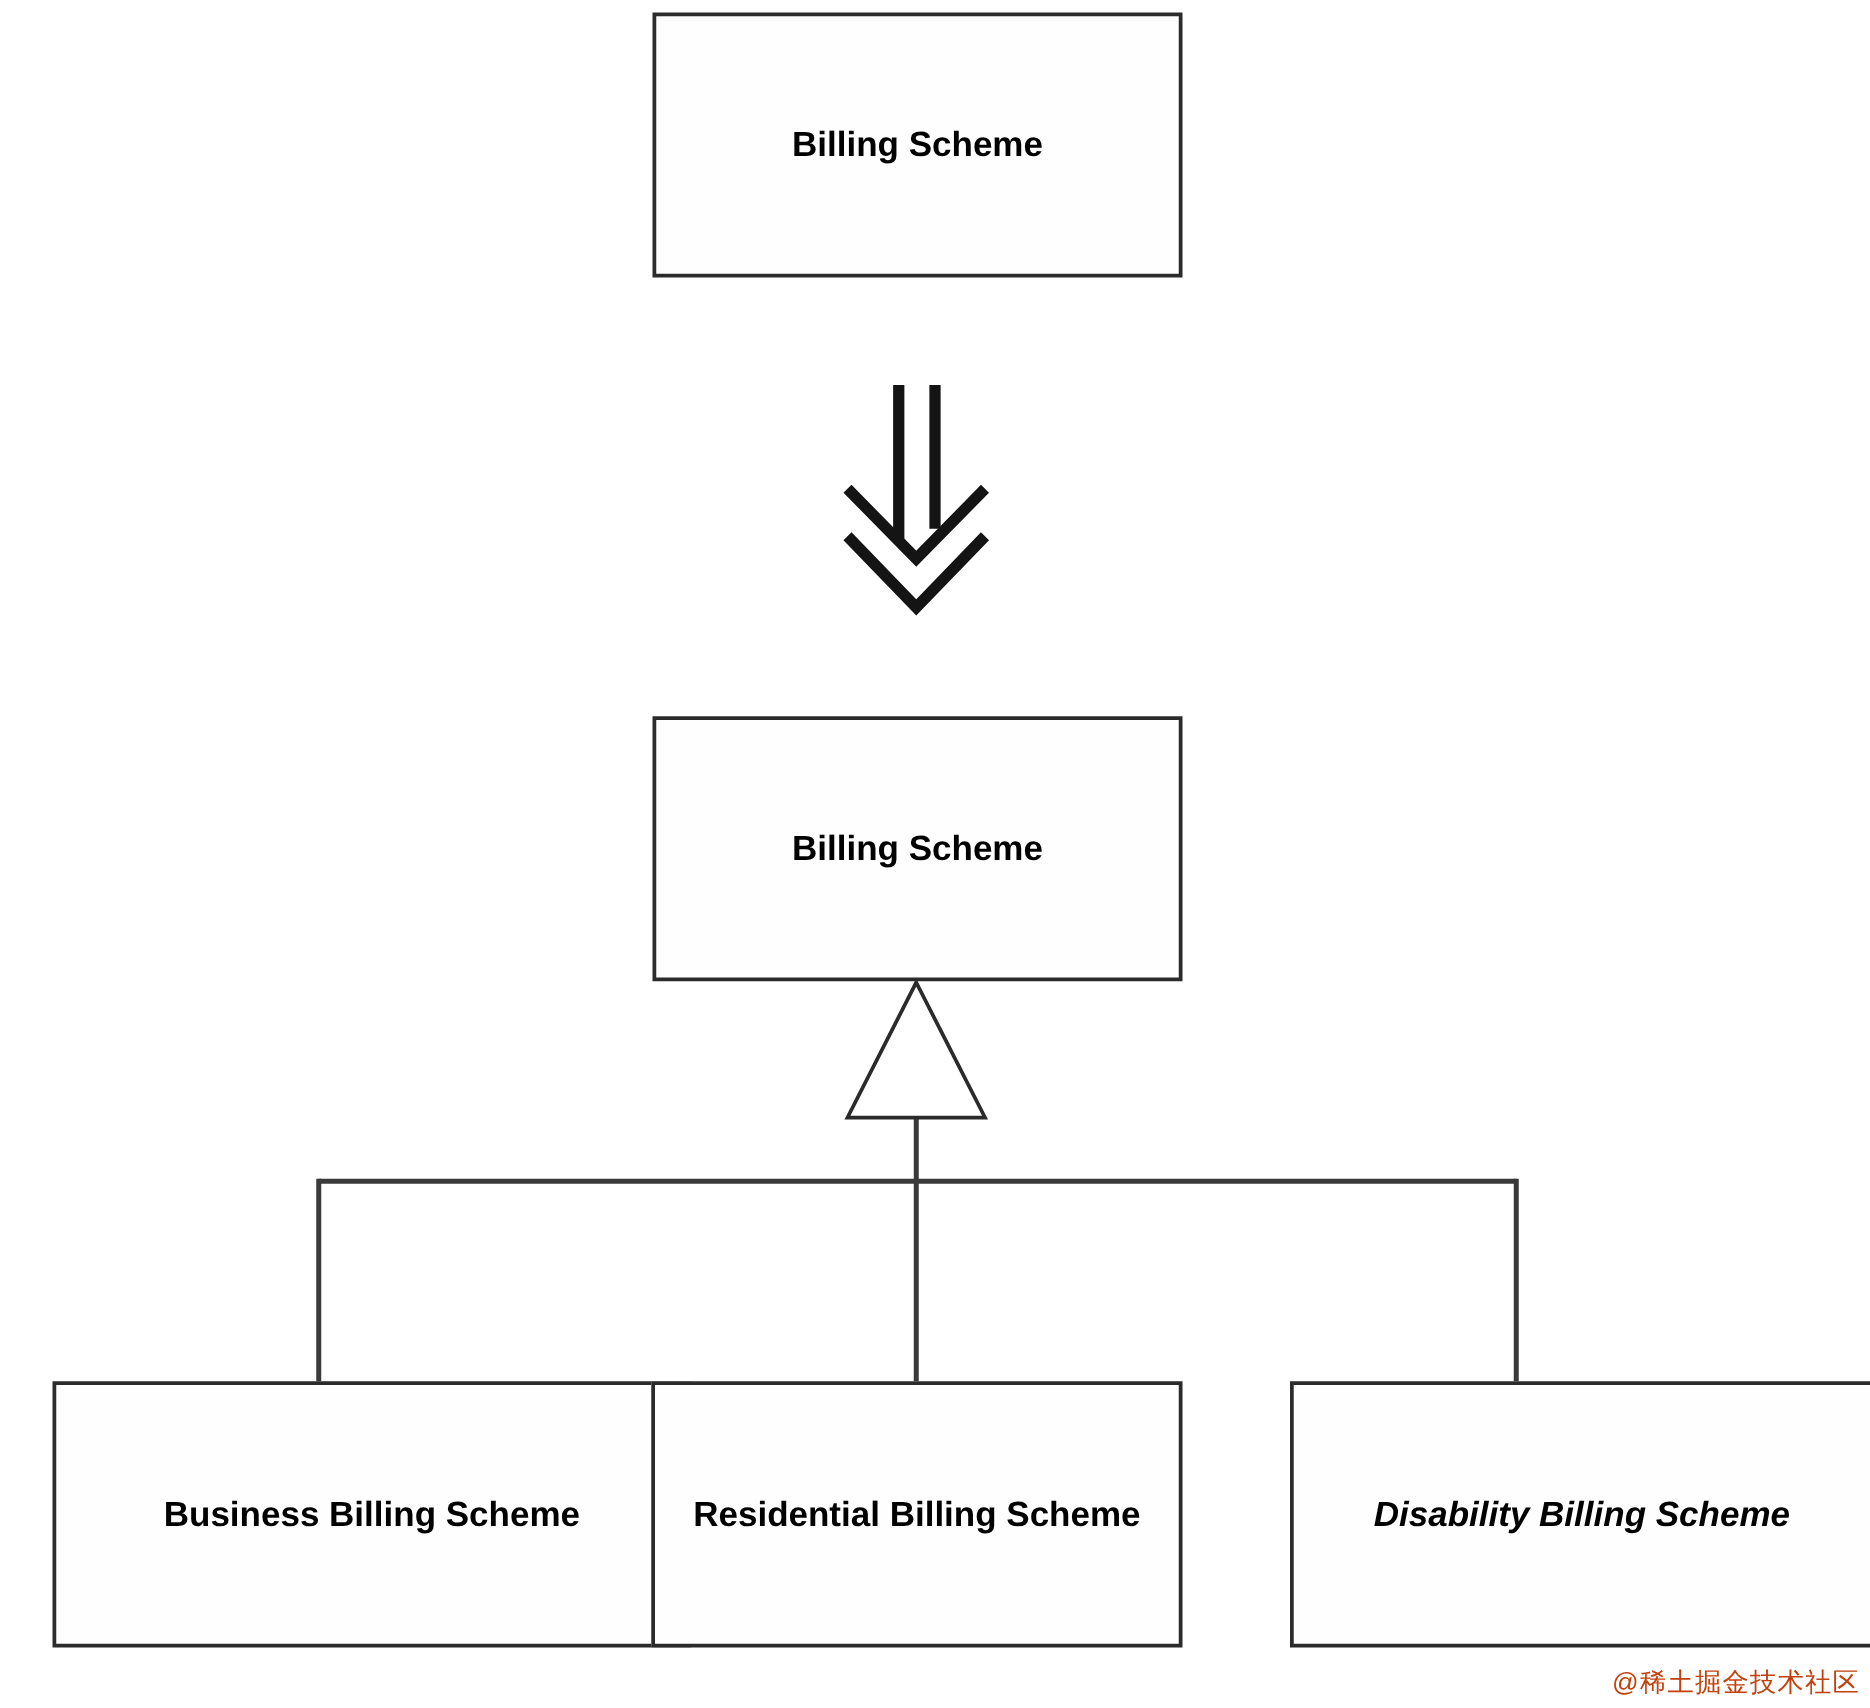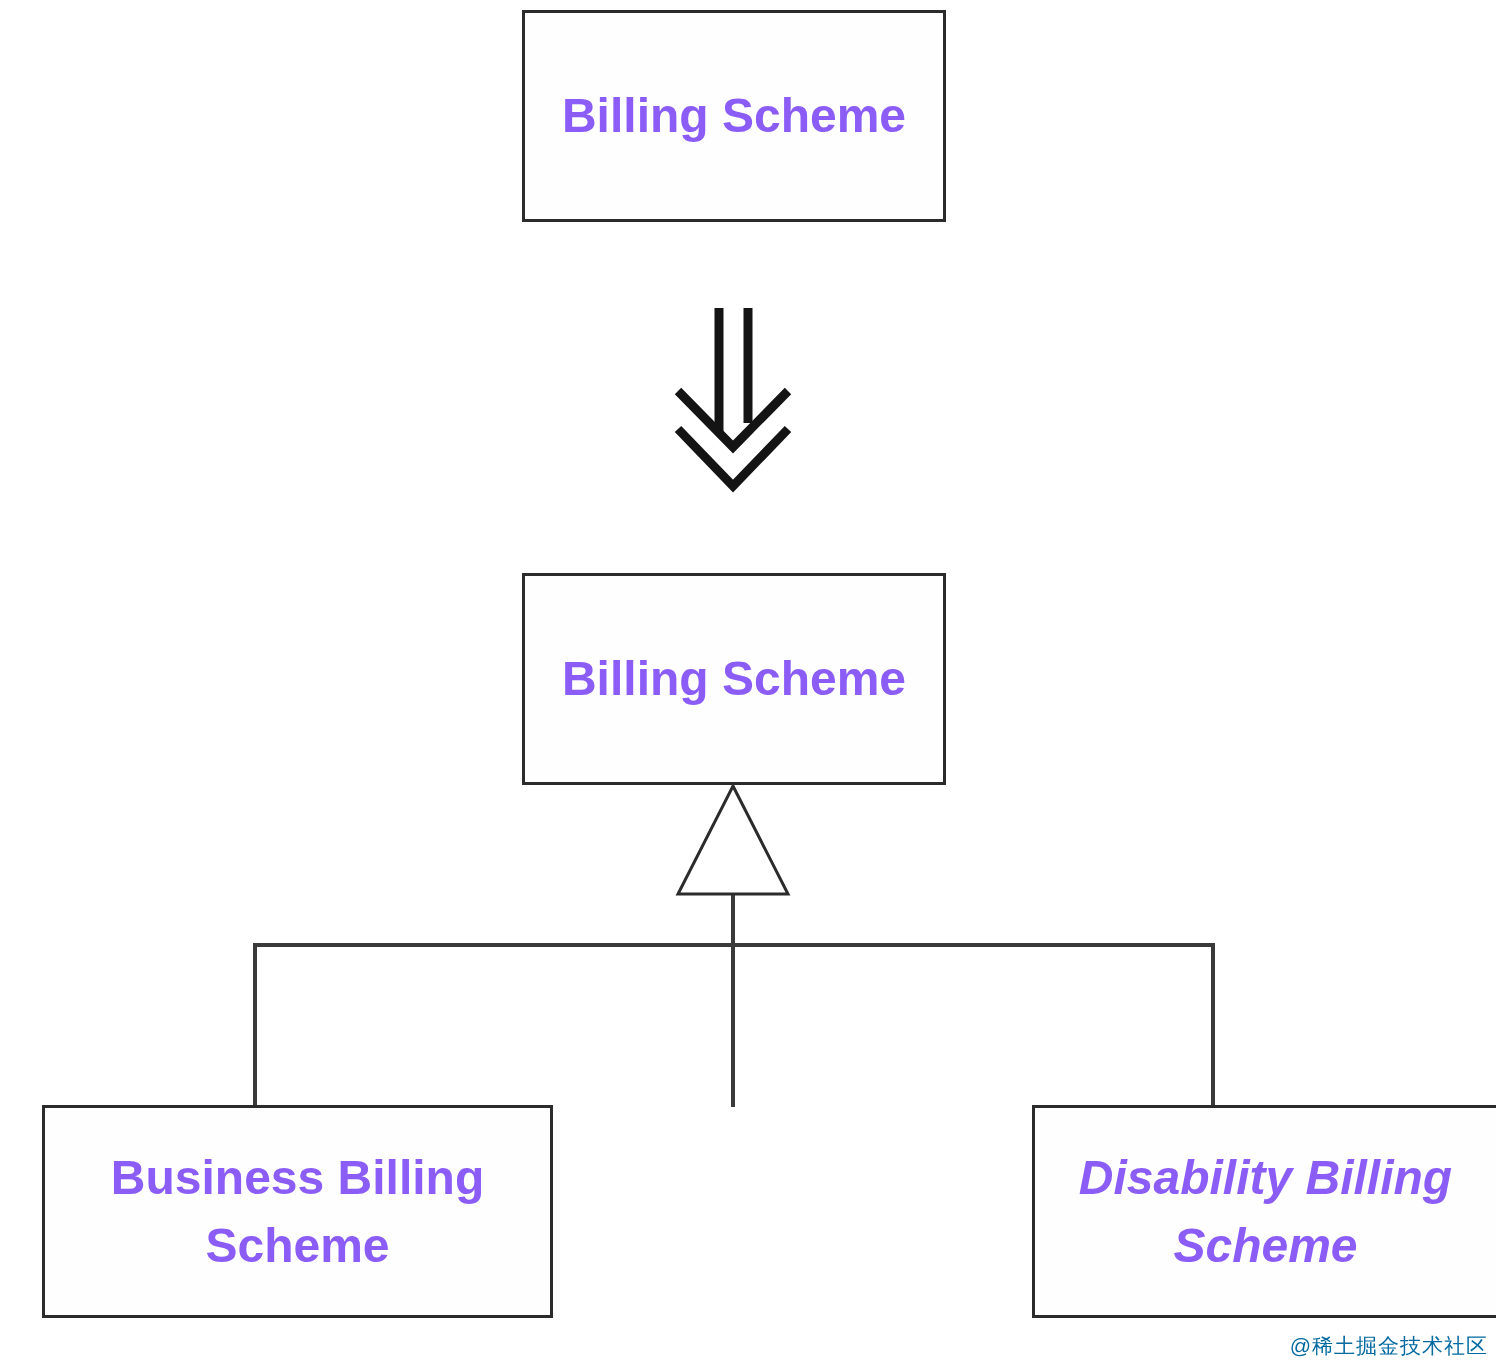--- a/index.html
+++ b/index.html
@@ -20,23 +20,23 @@
     box-sizing: border-box;
     border: 3px solid #2b2b2b;
     background: #fefefe;
     display: flex;
     align-items: center;
     justify-content: center;
     text-align: center;
   }
   .node .label {
     font-weight: bold;
-    font-size: 48px;
+    font-size: 28px;
     line-height: 1.4;
-    color: #8b5cf6;
+    color: #000000;
     padding: 0 28px;
   }
   
   #box-top    { left: 522px; top: 10px;   width: 424px; height: 212px; }
   
   #box-parent { left: 522px; top: 573px;  width: 424px; height: 212px; }
   
   #box-child-0 { left: 42px;  top: 1105px; width: 511px; height: 213px; }
   #box-child-1 { left: 521px; top: 1105px; width: 425px; height: 213px; }
   #box-child-2 { left: 1032px; top: 1105px; width: 467px; height: 213px; font-style: italic; }
@@ -44,21 +44,21 @@
   .svg-abs { position: absolute; }
   #transform-arrow { left: 660px; top: 298px; }
   #generalization-triangle { left: 666px; top: 782px; }
   #connector-lines { left: 0; top: 0; }
 
   #watermark {
     position: absolute;
     right: 8px;
     bottom: 6px;
     font-size: 21px;
-    color: #0369a1;
+    color: #c2410c;
     letter-spacing: 1px;
     user-select: none;
     text-align: center;
   }
 </style>
 </head>
 <body>
 
 <div id="canvas">
 
@@ -90,19 +90,22 @@
     <div class="label">Billing Scheme</div>
   </div>
 
   <svg id="generalization-triangle" class="svg-abs" width="134" height="118" viewBox="0 0 134 118">
     <polygon points="67,4 122,112 12,112" fill="#ffffff" stroke="#2b2b2b" stroke-width="3"></polygon>
   </svg>
 
   <div class="node" id="box-child-0">
     <div class="label">Business Billing Scheme</div>
   </div>
+  <div class="node" id="box-child-1">
+    <div class="label">Residential Billing Scheme</div>
+  </div>
   <div class="node" id="box-child-2">
     <div class="label">Disability Billing Scheme</div>
   </div>
 
   <div id="watermark">@稀土掘金技术社区</div>
 
 </div>
 
 </body></html>

